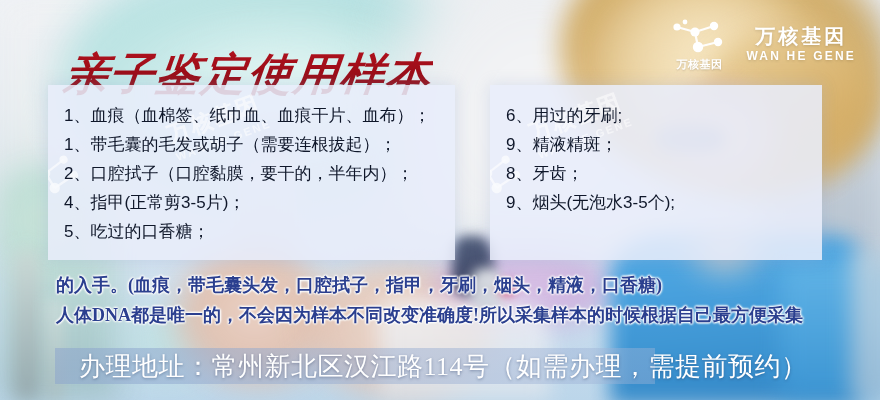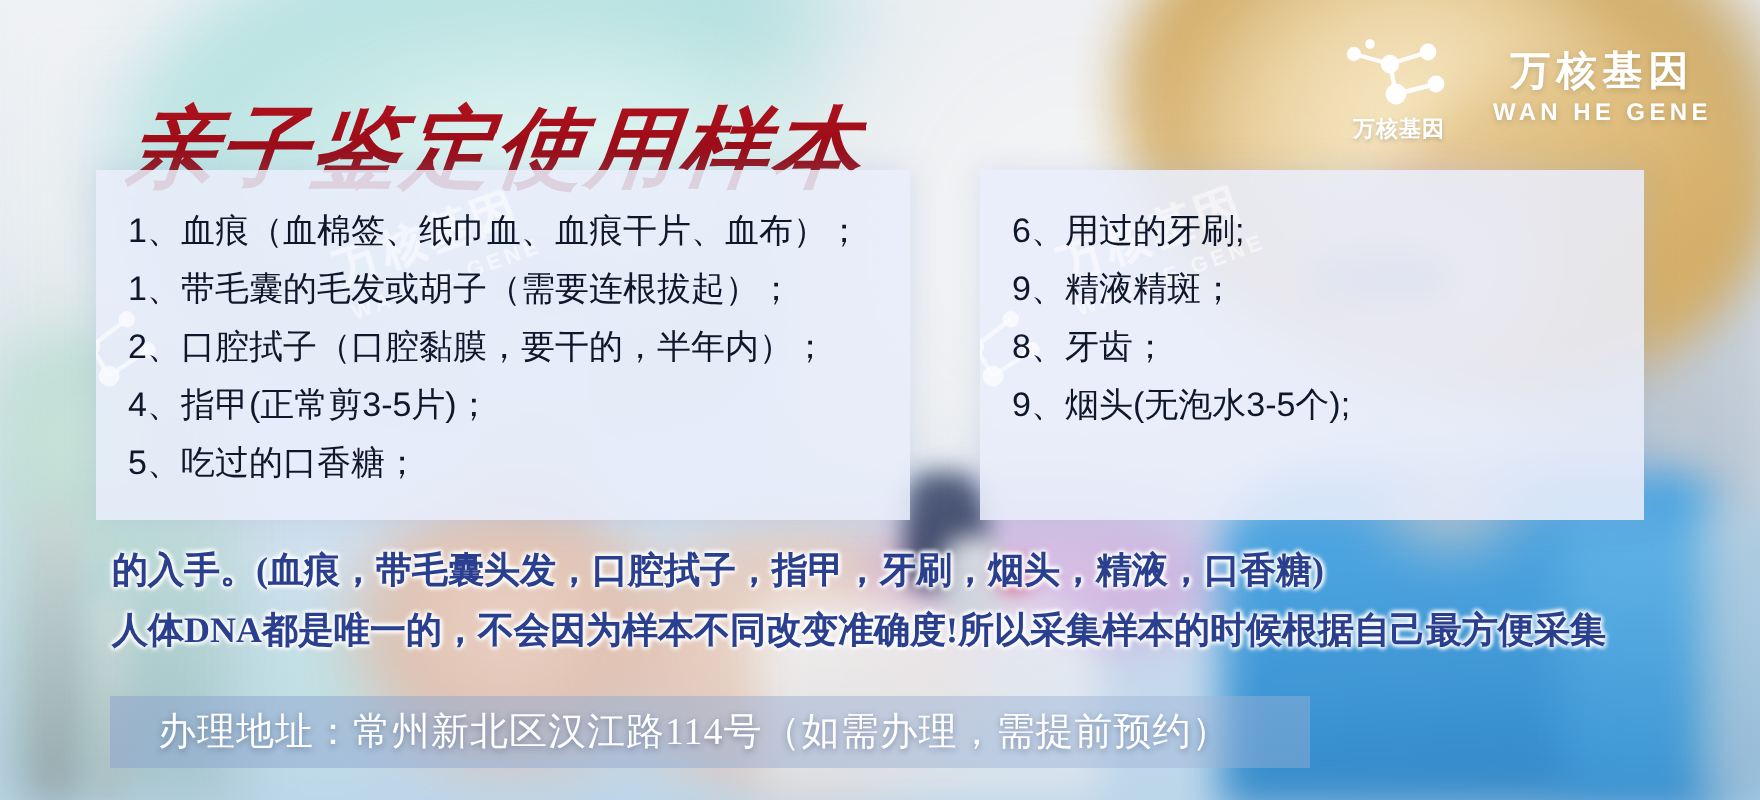--- a/index.html
+++ b/index.html
@@ -171,21 +171,21 @@
       0 -1px 2px rgba(255,255,255,.9);
   }
 
   
   .addr{
     position:absolute;left:55px;top:348px;width:600px;height:36px;
     background:linear-gradient(90deg,rgba(140,165,205,.55),rgba(160,180,215,.42));
     display:flex;align-items:center;
   }
   .addr span{
-    color:#ffffff;font-size:19px;letter-spacing:.5px;margin-left:24px;white-space:nowrap;
+    color:#ffffff;font-size:26px;letter-spacing:.5px;margin-left:24px;white-space:nowrap;
     font-family:"Liberation Serif","DejaVu Serif",serif;
     text-shadow:0 1px 3px rgba(40,60,100,.45);
   }
 </style>
 </head>
 <body>
 
 <div class="stage">
 
   <div class="bg">

